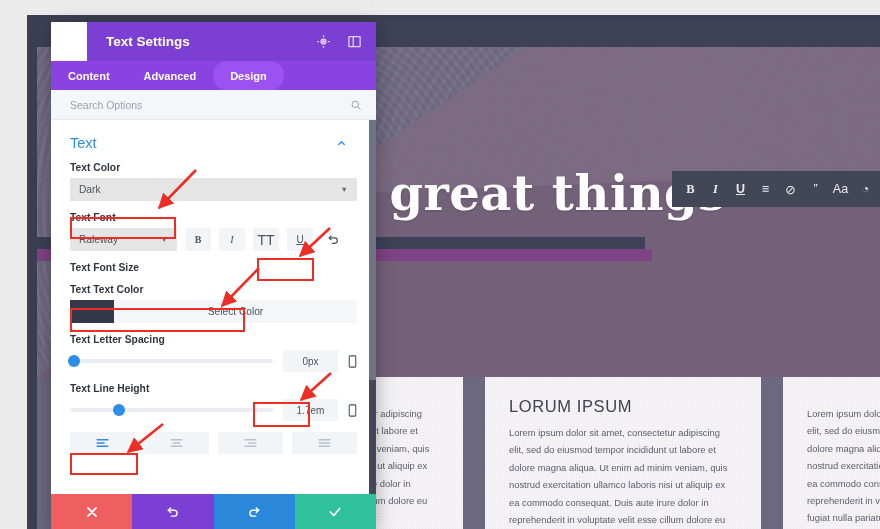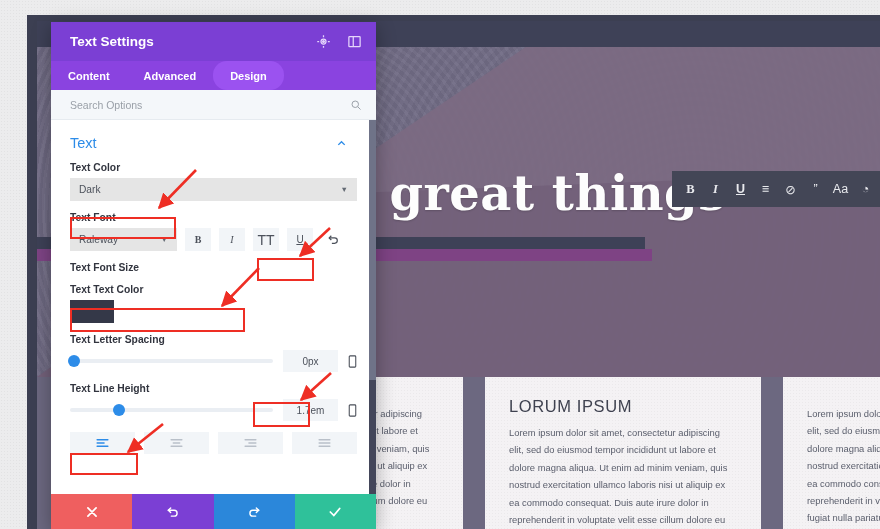--- a/index.html
+++ b/index.html
@@ -130,20 +130,21 @@
     box-shadow: 0 4px 18px rgba(0,0,0,.32);
     display: flex; flex-direction: column;
     z-index: 60;
     overflow: hidden;
   }
   .modal-header {
     height: 39px; background: #7b3fd4;
     display: flex; align-items: center; justify-content: space-between;
     padding: 0 14px 0 19px;
     flex: 0 0 39px;
+    margin-left: 36px;
   }
   .modal-title { color: #fff; font-size: 13.5px; font-weight: 700; }
   .modal-header-icons { display: flex; gap: 16px; align-items: center; }
   .hdr-icon { width: 15px; height: 15px; color: #e5d6fb; cursor: pointer; display:block; }
 
   .tabs {
     height: 29px; background: #8a43e0; display: flex;
     flex: 0 0 29px;
   }
   .tab {
@@ -397,20 +398,21 @@
       </div>
 
       <div class="field">
         <span class="field-label">Text Font Size</span>
       </div>
 
       <div class="field">
         <span class="field-label">Text Text Color</span>
         <div class="color-field">
           <div class="color-swatch" style="background: rgb(52, 56, 72);"></div>
+          <div class="color-label">Select Color</div>
         </div>
       </div>
 
       <div class="field">
         <span class="field-label">Text Letter Spacing</span>
         <div class="slider-row">
           <div class="slider-track">
             <div class="slider-knob" id="knob-ls" style="left: calc(2% - 6px);"></div>
           </div>
           <div class="value-box">0px</div>

